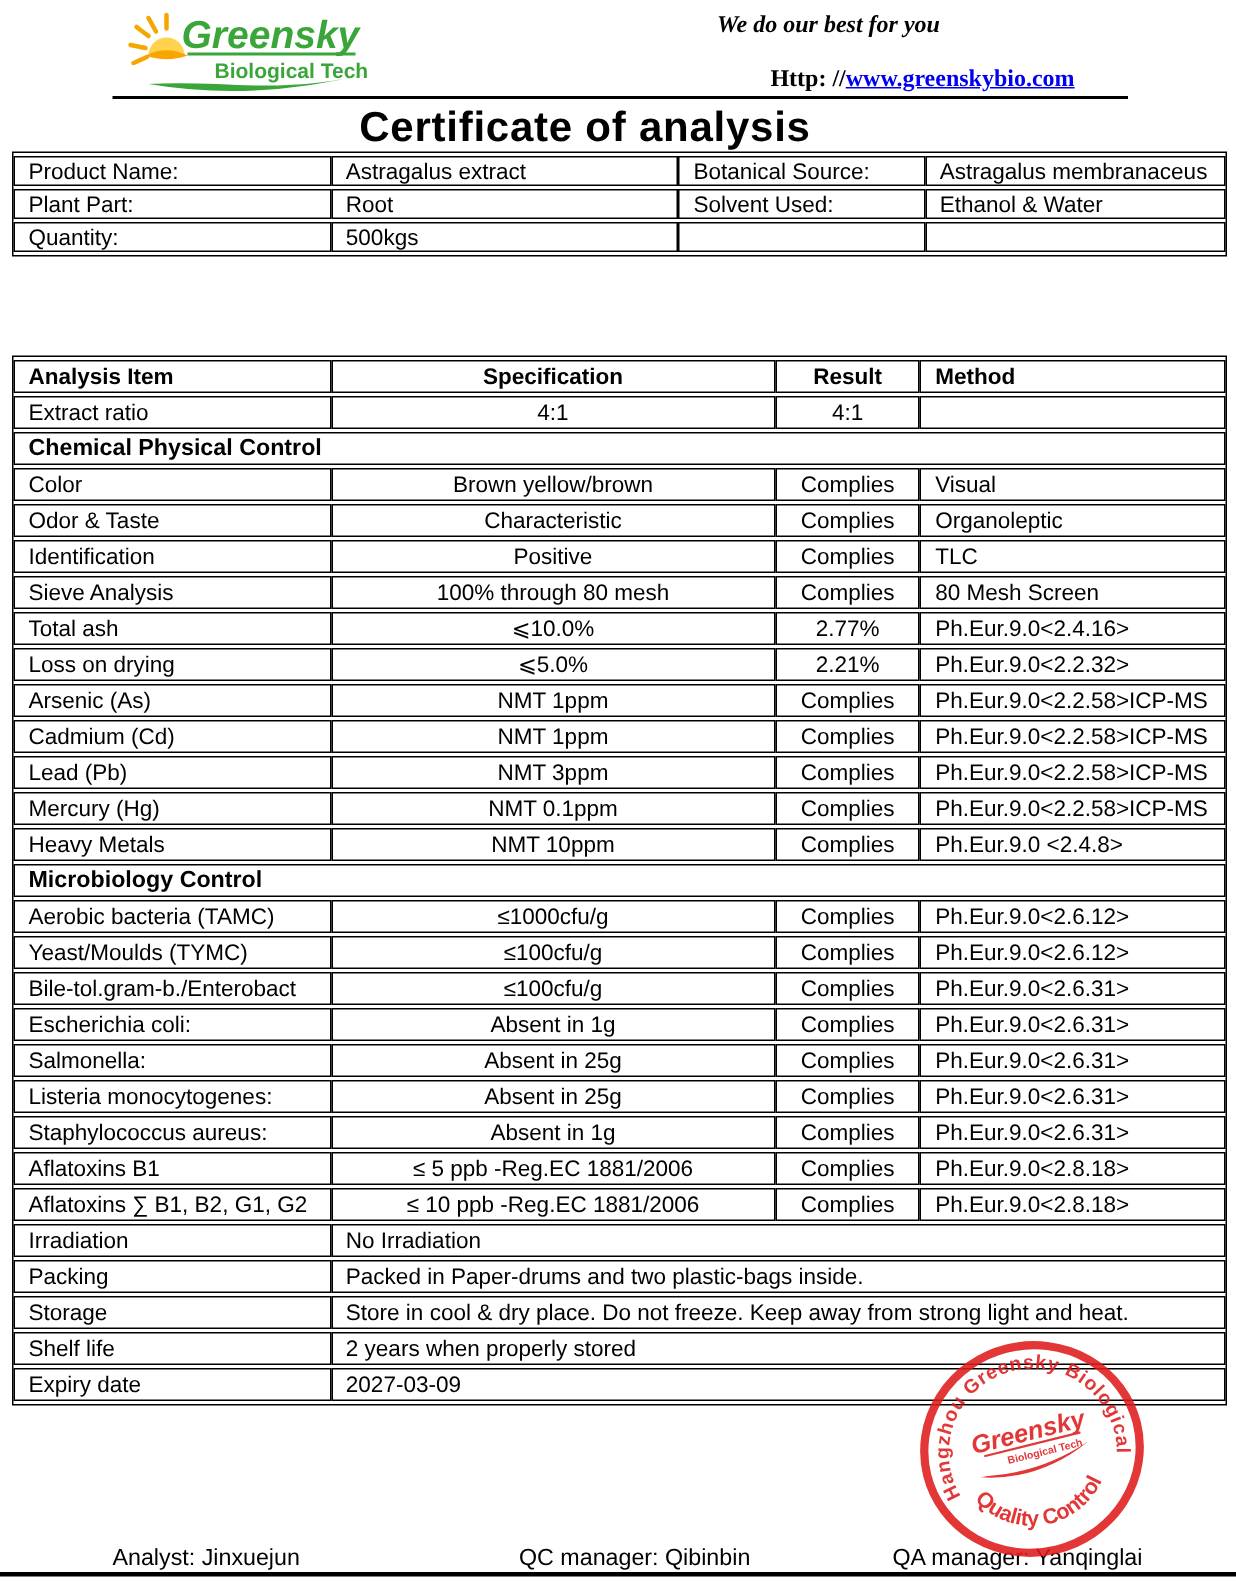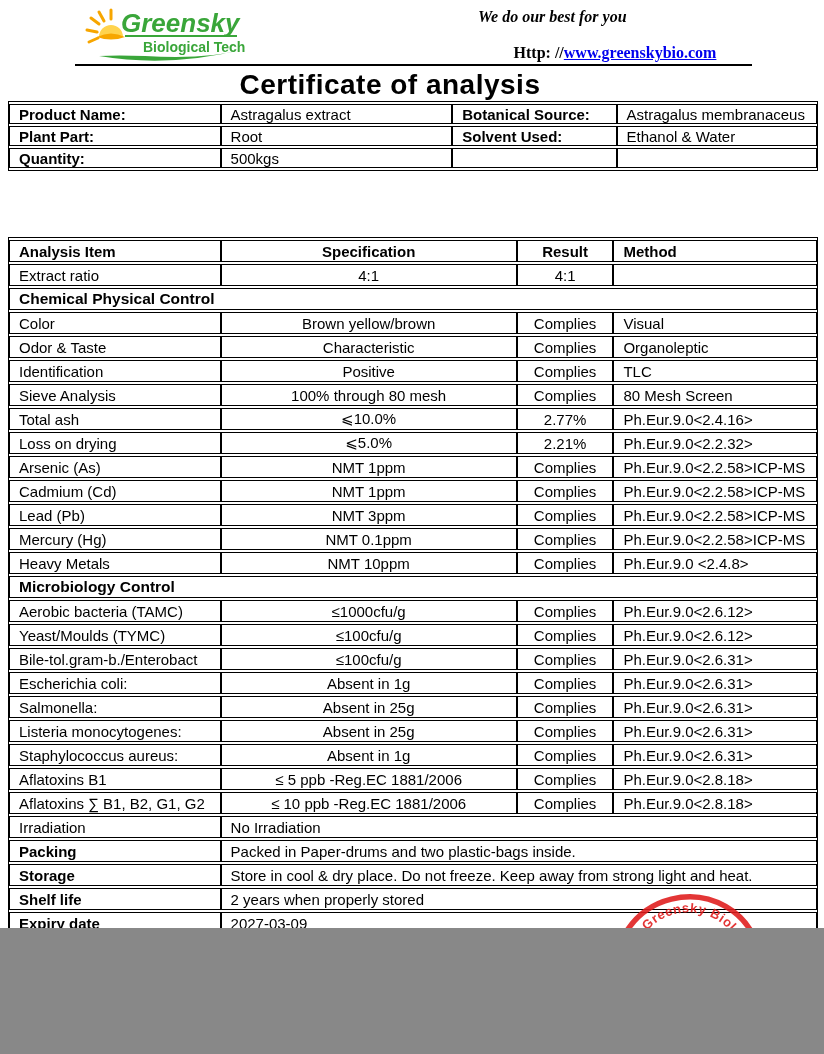--- a/index.html
+++ b/index.html
@@ -1,18 +1,18 @@
 <!DOCTYPE html>
 <html><head>
 <meta charset="utf-8">
 <style>
   * { margin:0; padding:0; box-sizing:border-box; }
   body { background:#888; }
   .page {
-    position:relative; width:824px; height:928px; background:#fff;
+    position:relative; width:824px; height:1054px; background:#fff;
     overflow:hidden; margin:0 auto;
     font-family:"Liberation Sans","DejaVu Sans",sans-serif; color:#000;
   }
   
   .logo-wrap { position:absolute; left:85px; top:4px; width:175px; height:60px; }
   .slogan { position:absolute; left:478px; top:8px; width:280px; text-align:left;
     font-family:"Liberation Serif","DejaVu Serif",serif; font-weight:bold; font-style:italic;
     font-size:16px; }
   .urlline { position:absolute; left:450px; top:44px; width:330px; text-align:center;
     font-family:"Liberation Serif","DejaVu Serif",serif; font-weight:bold; font-size:16px; }
@@ -20,27 +20,27 @@
   .header-rule { position:absolute; left:75px; top:64px; width:677px; height:2px; background:#000; }
   .doc-title { position:absolute; left:0; top:69px; width:780px; text-align:center;
     font-size:28px; font-weight:900; letter-spacing:.5px; }
   
   .tbl-wrap { position:absolute; left:8px; border:1px solid #000; background:#fff; }
   table { border-collapse:separate; border-spacing:0 2px; table-layout:fixed; width:100%; }
   td { border:1px solid #000; font-size:15px; vertical-align:middle;
        overflow:hidden; white-space:nowrap; }
   .pi-wrap { top:101px; width:810px; }
   .pi-wrap td { height:20px; padding:0 4px 0 9px; }
-  .pi-label { font-weight:bold; }
+  .pi-label { font-weight:normal; }
   .an-wrap { top:237px; width:810px; }
   .an-wrap td { height:22px; padding:0 4px 0 9px; }
   td.center { text-align:center; padding:0 10px; }
   .hdr { font-weight:bold; }
   .section-cell { font-weight:bold; font-size:15.5px; }
-  .bold { font-weight:bold; }
+  .bold { font-weight:normal; }
   
   .sig { position:absolute; top:1030px; font-size:15.5px; }
   .sig.a { left:75px; } .sig.b { left:346px; } .sig.c { left:595px; }
   .bottom-rule { position:absolute; left:0; top:1048px; width:824px; height:3px; background:#000; }
   
   .stamp { position:absolute; left:598px; top:882px; width:180px; height:168px;
     opacity:.88; pointer-events:none; }
 </style>
 </head>
 <body>

